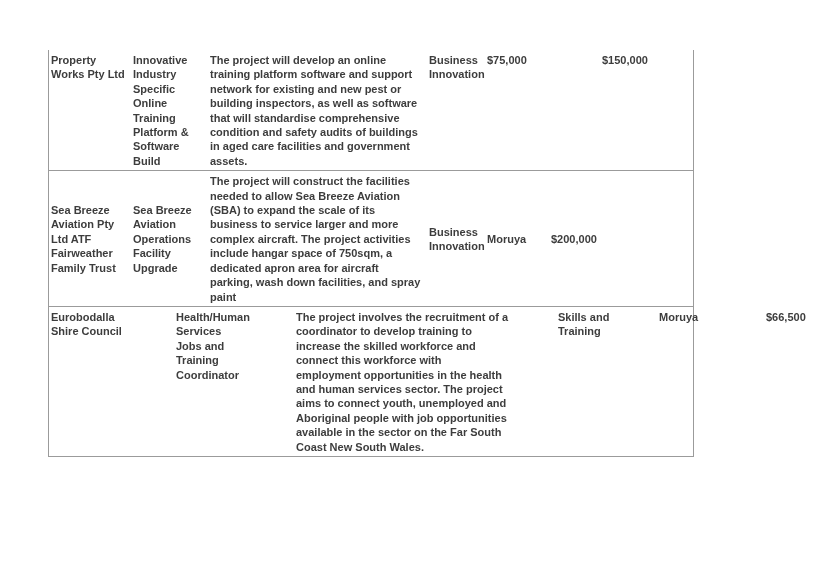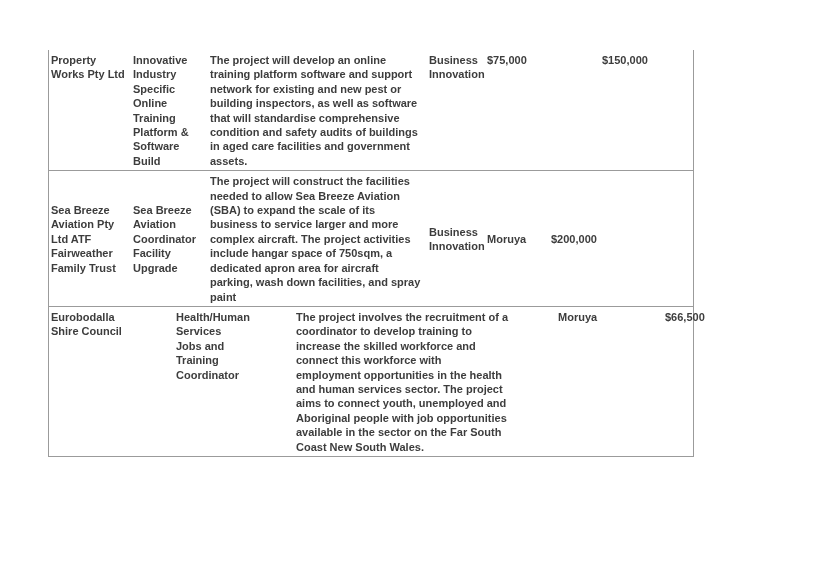--- a/index.html
+++ b/index.html
@@ -61,30 +61,31 @@
       <div class="cell c-org">Property Works Pty Ltd</div>
       <div class="cell c-title">Innovative Industry Specific Online Training Platform &amp; Software Build</div>
       <div class="cell c-desc">The project will develop an online training platform software and support network for existing and new pest or building inspectors, as well as software that will standardise comprehensive condition and safety audits of buildings in aged care facilities and government assets.</div>
       <div class="cell c-cat">Business Innovation</div>
       <div class="cell c-amt1">$75,000</div>
       <div class="cell c-amt2">$150,000</div>
     </div>
 
     <div class="t-row r2">
       <div class="cell c-org">Sea Breeze Aviation Pty Ltd ATF Fairweather Family Trust</div>
-      <div class="cell c-title">Sea Breeze Aviation Coordinator Facility Upgrade</div>
+      <div class="cell c-title">Sea Breeze Aviation Operations Facility Upgrade</div>
       <div class="cell c-desc">The project will construct the facilities needed to allow Sea Breeze Aviation (SBA) to expand the scale of its business to service larger and more complex aircraft. The project activities include hangar space of 750sqm, a dedicated apron area for aircraft parking, wash down facilities, and spray paint</div>
       <div class="cell c-cat">Business Innovation</div>
       <div class="cell c-loc">Moruya</div>
       <div class="cell c-amt1">$200,000</div>
     </div>
 
     <div class="t-row r3">
       <div class="cell c-org">Eurobodalla Shire Council</div>
       <div class="cell c-title">Health/Human Services Jobs and Training Coordinator</div>
       <div class="cell c-desc">The project involves the recruitment of a coordinator to develop training to increase the skilled workforce and connect this workforce with employment opportunities in the health and human services sector. The project aims to connect youth, unemployed and Aboriginal people with job opportunities available in the sector on the Far South Coast New South Wales.</div>
+      <div class="cell c-cat">Skills and Training</div>
       <div class="cell c-loc">Moruya</div>
       <div class="cell c-amt1">$66,500</div>
       <div class="cell c-amt2">$133,000</div>
     </div>
 
   </div>
 </div>
 
 </body></html>

